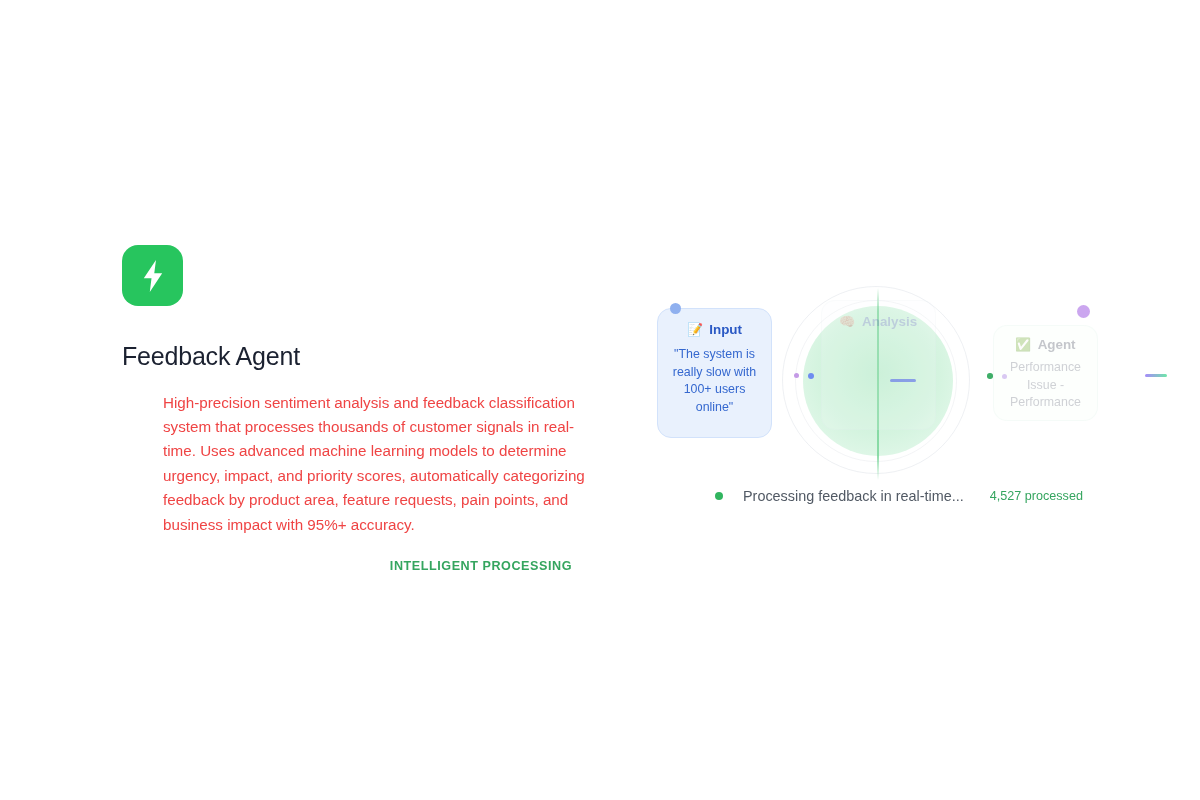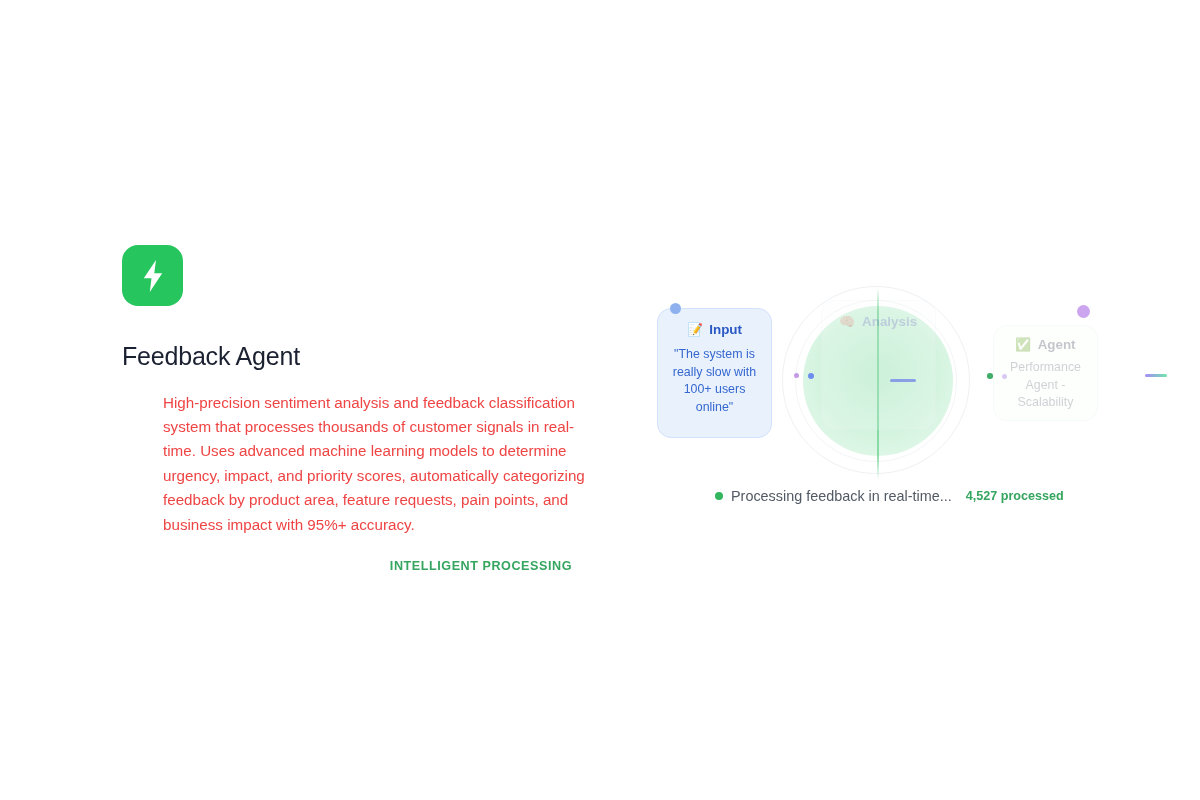--- a/index.html
+++ b/index.html
@@ -203,39 +203,39 @@
     background: linear-gradient(90deg, #a78bfa 0%, #6ee7a8 100%);
   }
 
   
   #status-strip {
     position: absolute;
     left: 75px;
     top: 208px;
     display: flex;
     align-items: center;
-    gap: 8px;
+    gap: 20px;
     white-space: nowrap;
   }
 
   #status-dot {
     width: 8px; height: 8px;
     border-radius: 50%;
     background: #31b55f;
     flex: 0 0 auto;
   }
 
   #status-text {
     font-size: 14.4px;
     color: #515964;
   }
 
   #status-count {
     font-size: 12.6px;
-    font-weight: bold;
+    font-weight: normal;
     color: #35a55f;
     margin-left: 6px;
   }
 </style>
 </head>
 <body>
 
 <div id="stage">
 
   <div id="left-column">
@@ -273,21 +273,21 @@
         <span class="node-emoji">🧠</span>
         <span>Analysis</span>
       </div>
     </div>
 
     <div class="node-card" id="node-output">
       <div class="node-head">
         <span class="node-emoji">✅</span>
         <span>Agent</span>
       </div>
-      <div class="node-body">Performance Agent - Scalability</div>
+      <div class="node-body">Performance Issue - Performance</div>
     </div>
 
     <div class="particle" id="particle-blue-top"></div>
     <div class="particle" id="particle-purple-top"></div>
     <div class="particle" id="particle-purple-mid"></div>
     <div class="particle" id="particle-blue-mid"></div>
     <div class="particle" id="particle-green-out"></div>
     <div class="particle" id="particle-violet-out"></div>
     <div id="edge-dash"></div>
 

